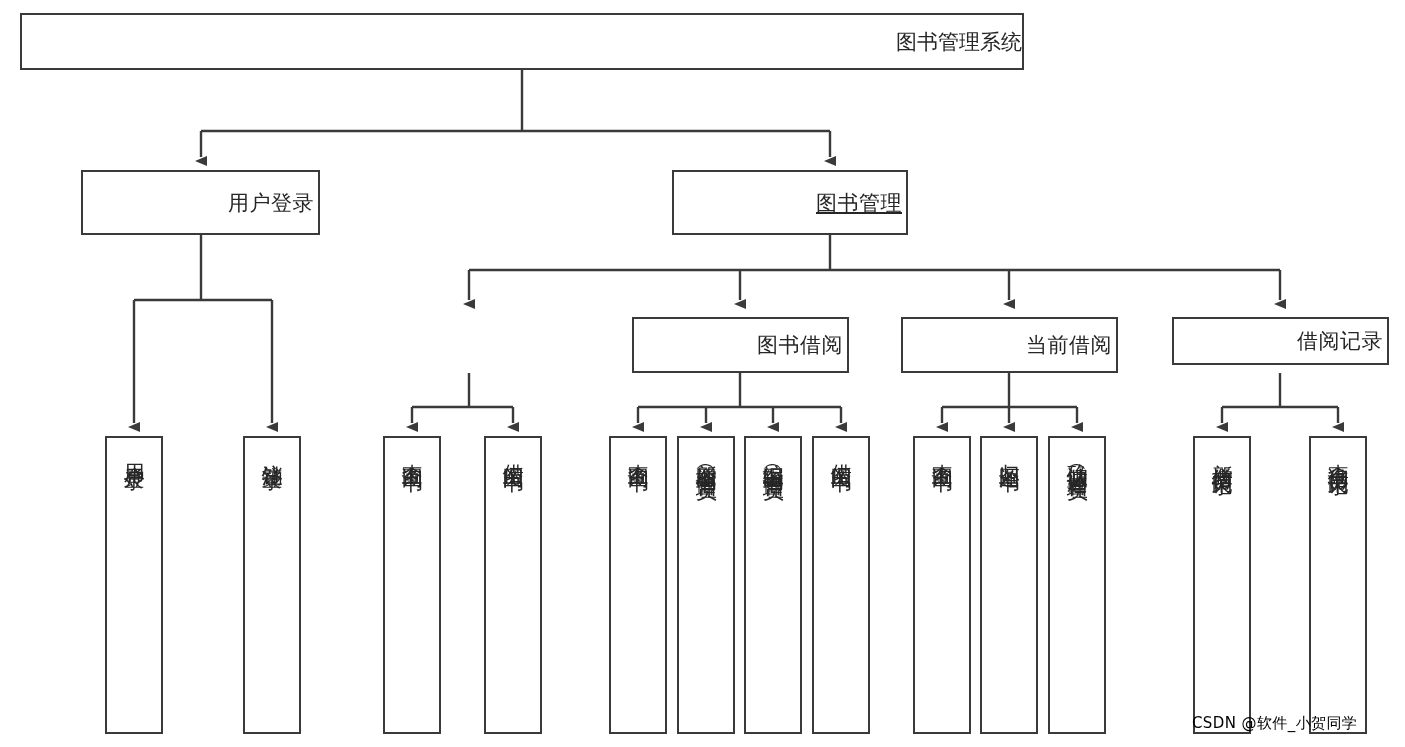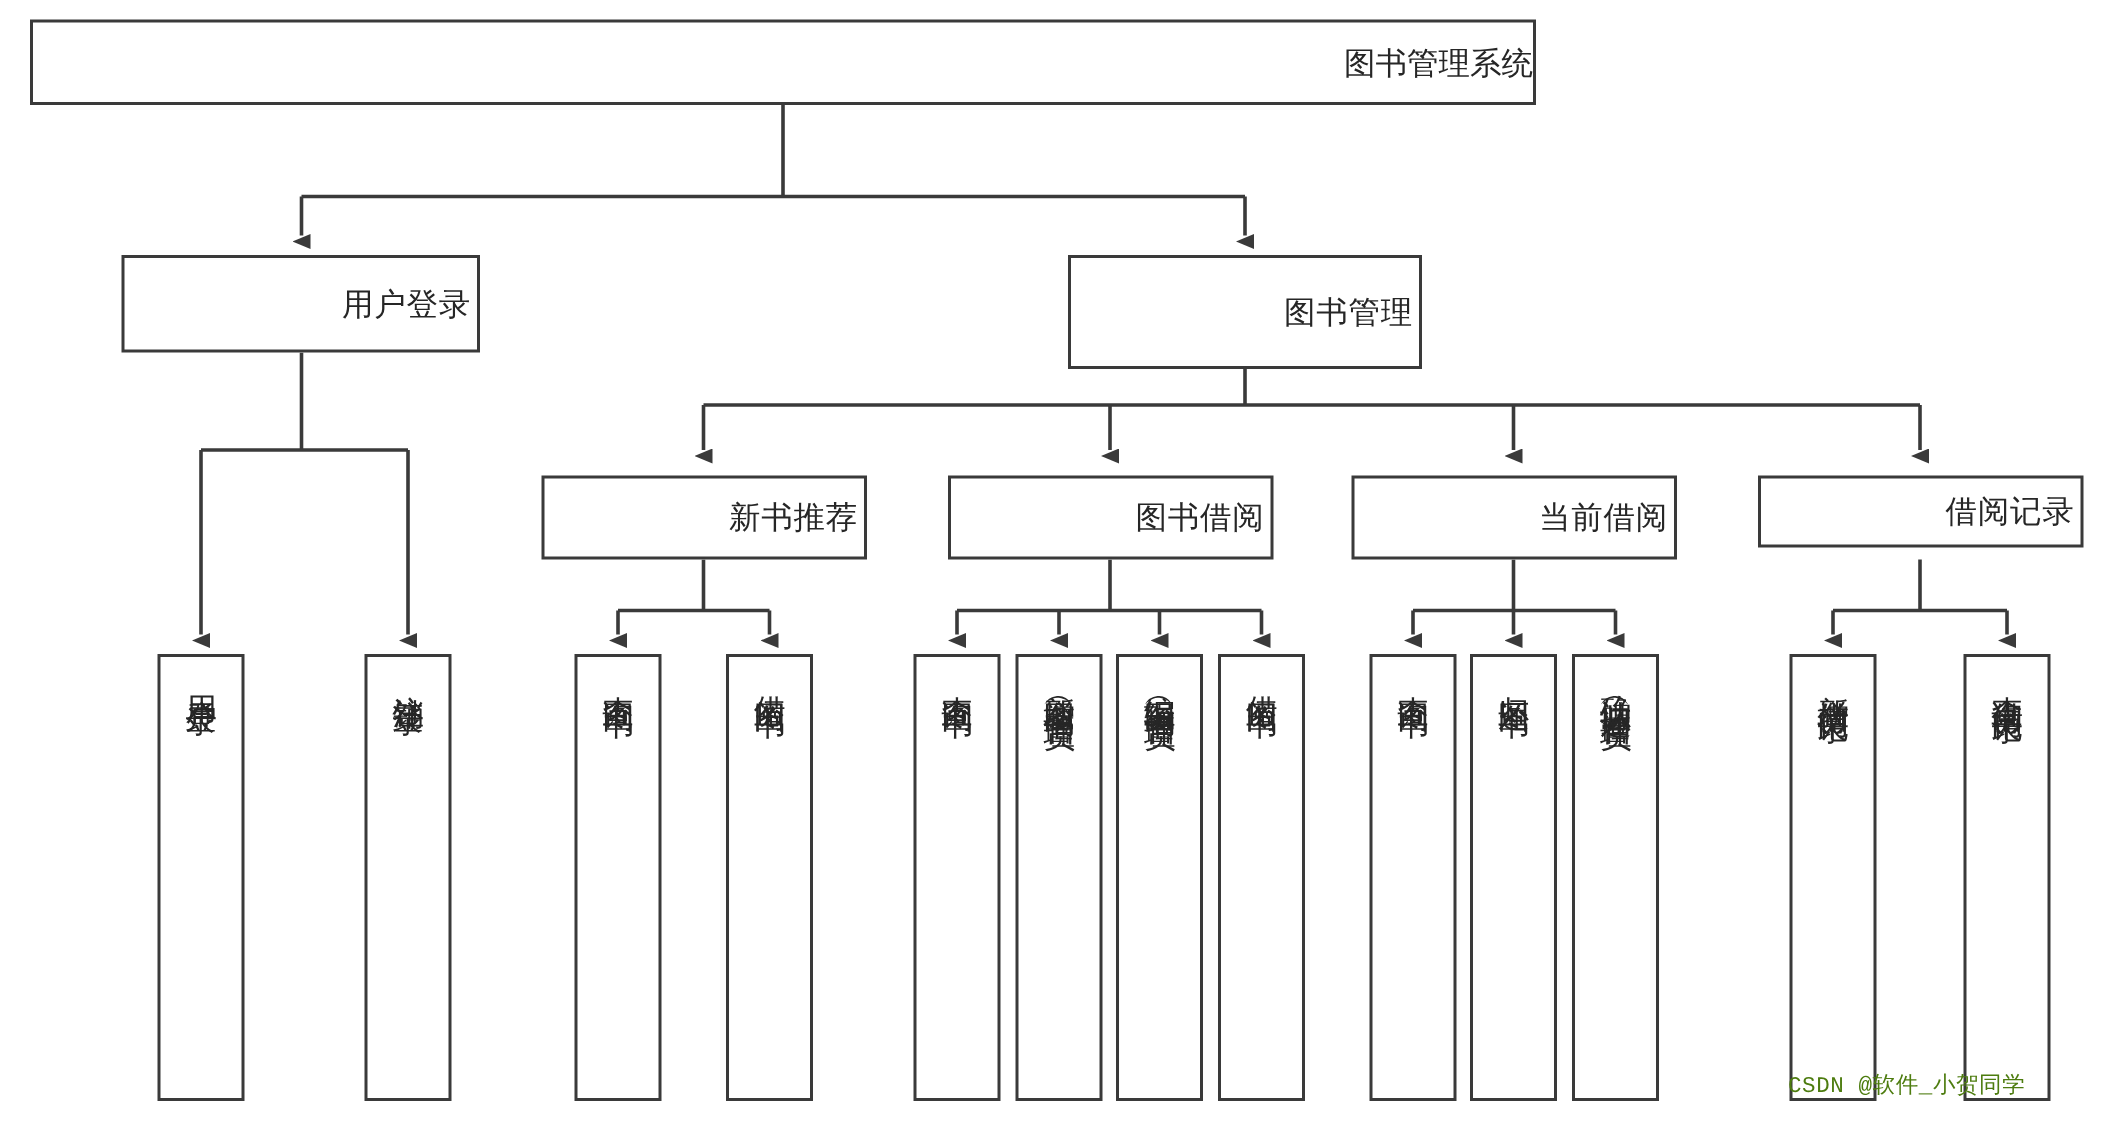--- a/index.html
+++ b/index.html
@@ -52,25 +52,24 @@
     text-orientation: upright;
     font-size: 21px;
     line-height: 1.07;
     letter-spacing: 2.5px;
     white-space: nowrap;
     color: #262626;
   }
   .watermark {
     position: absolute;
     font-size: 15px;
-    color: #4d7c0f;
+    color: #000000;
     letter-spacing: 0.4px;
     white-space: nowrap;
     pointer-events: none;
-    font-family: Liberation Mono, monospace;
   }
 </style>
 </head>
 <body>
 
 <div id="canvas">
 
   <svg id="edges" viewBox="0 0 1405 747">
     <defs>
       <marker id="arrow" markerWidth="10" markerHeight="12" refX="1" refY="6" orient="auto" markerUnits="userSpaceOnUse">
@@ -121,27 +120,24 @@
     </g>
   </svg>
 
   <div class="node root" style="left:20px; top:13px; width:1004px; height:57px;">
     <span>图书管理系统</span>
   </div>
 
   <div class="node horiz" style="left:81px; top:170px; width:239px; height:65px;">
     <span>用户登录</span>
   </div>
-  <div class="node horiz" style="left:712px; top:170px; width:236px; height:76px;">
+  <div class="node horiz" style="left:672px; top:170px; width:236px; height:65px;text-decoration:underline;">
     <span>图书管理</span>
   </div>
 
-  <div class="node horiz" style="left:361px; top:317px; width:217px; height:56px;">
-    <span>新书推荐</span>
-  </div>
   <div class="node horiz" style="left:901px; top:317px; width:217px; height:56px;">
     <span>当前借阅</span>
   </div>
   <div class="node horiz" style="left:632px; top:317px; width:217px; height:56px;">
     <span>图书借阅</span>
   </div>
   <div class="node horiz" style="left:1172px; top:317px; width:217px; height:48px;">
     <span>借阅记录</span>
   </div>
 

